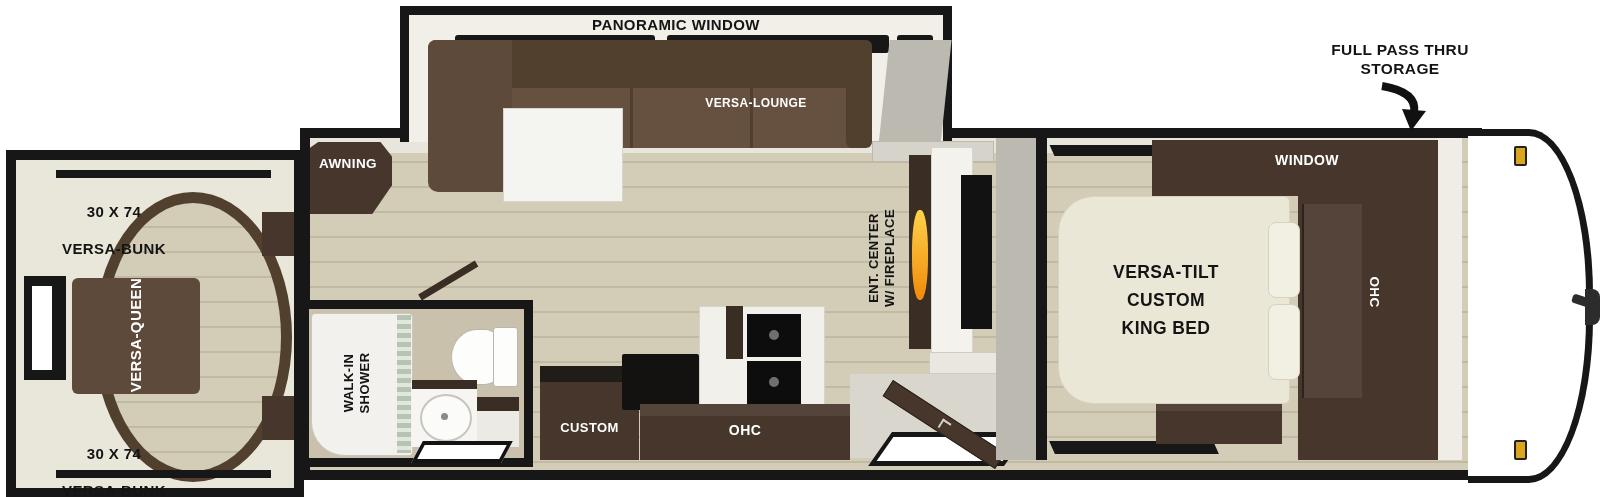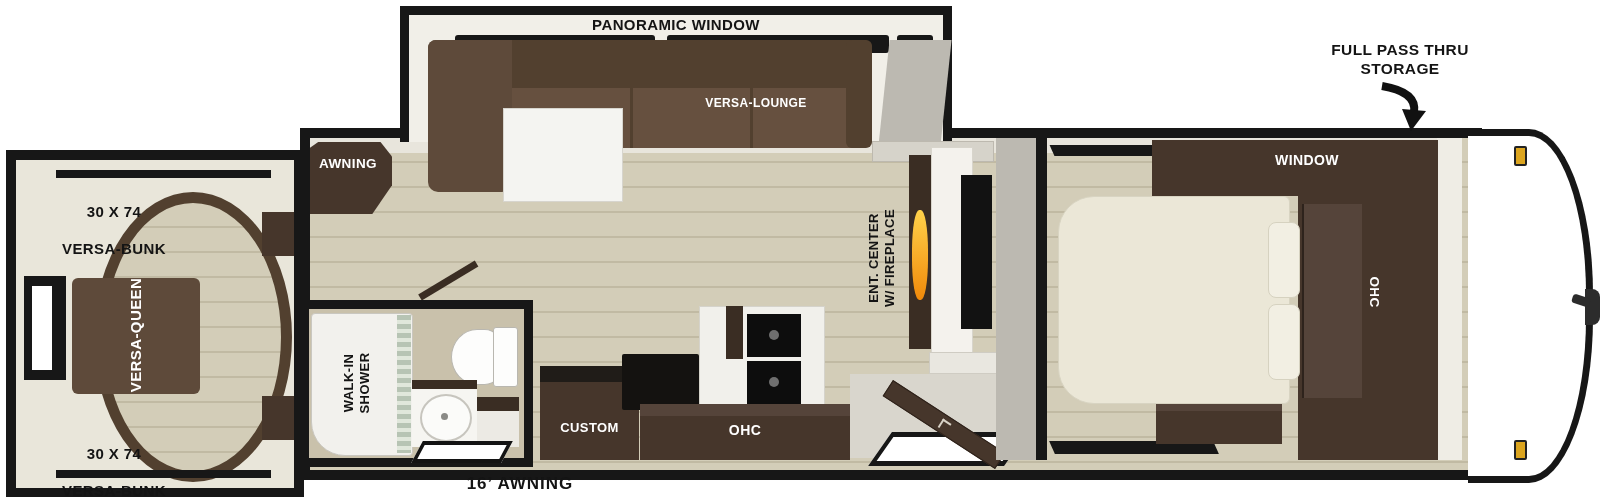--- a/index.html
+++ b/index.html
@@ -128,31 +128,33 @@
   <div class="abs" style="left:1152px;top:140px;width:286px;height:56px;background:var(--cabinet);"></div>
   <div class="abs" style="left:1298px;top:140px;width:140px;height:320px;background:var(--cabinet);">
     <div class="abs" style="left:4px;top:64px;width:58px;height:194px;background:var(--cabinetlight);border-left:2px solid #2e231c;"></div>
   </div>
   <div class="abs" style="left:1156px;top:402px;width:126px;height:42px;background:var(--cabinet);">
     <div class="abs" style="left:0;top:0;width:100%;height:9px;background:var(--cabinetlight);"></div>
   </div>
   <div class="abs" style="left:1058px;top:196px;width:230px;height:206px;background:var(--bed);border:1px solid #d8d4c2;border-radius:36px 6px 6px 36px;"></div>
   <div class="abs" style="left:1268px;top:222px;width:30px;height:74px;background:#f2efe3;border:1px solid #d6d2c0;border-radius:8px;"></div>
   <div class="abs" style="left:1268px;top:304px;width:30px;height:74px;background:#f2efe3;border:1px solid #d6d2c0;border-radius:8px;"></div>
+  <div class="lbl" style="left:1066px;top:258px;width:200px;font-size:17.5px;line-height:1.6;">VERSA-TILT
+CUSTOM
+KING BED</div>
   <div class="lbl w" style="left:1247px;top:152px;width:120px;font-size:14px;">WINDOW</div>
   <div class="lbl w rot-cw" style="left:1342px;top:282px;width:60px;height:20px;font-size:13.5px;">OHC</div>
 
   <div class="abs" style="left:1468px;top:129px;width:118px;height:340px;background:#fff;border:7px solid var(--wall);border-left:none;border-radius:0 64px 64px 0 / 0 165px 165px 0;"></div>
   <div class="abs" style="left:1514px;top:146px;width:9px;height:16px;background:var(--amber);border:2px solid #222;border-radius:2px;"></div>
   <div class="abs" style="left:1514px;top:440px;width:9px;height:16px;background:var(--amber);border:2px solid #222;border-radius:2px;"></div>
   <div class="abs" style="left:1585px;top:289px;width:15px;height:36px;background:#2c2c2c;border-radius:0 8px 8px 0;"></div>
   <div class="abs" style="left:1572px;top:296px;width:18px;height:9px;background:#2c2c2c;transform:rotate(18deg);border-radius:3px;"></div>
 
   <div class="lbl" style="left:1300px;top:40px;width:200px;font-size:15.5px;">FULL PASS THRU
 STORAGE</div>
   <svg class="abs" style="left:1378px;top:82px;" width="52" height="50" viewBox="0 0 52 50">
     <path d="M4,4 C28,8 38,17 36,30" fill="none" stroke="#111" stroke-width="8"></path>
     <polygon points="24,27 48,29 33,49" fill="#111"></polygon>
   </svg>
 
-  <div class="lbl" style="left:430px;top:473px;width:180px;font-size:17px;letter-spacing:1px;">16’ AWNING</div>
 
 </div>
 
 </body></html>

